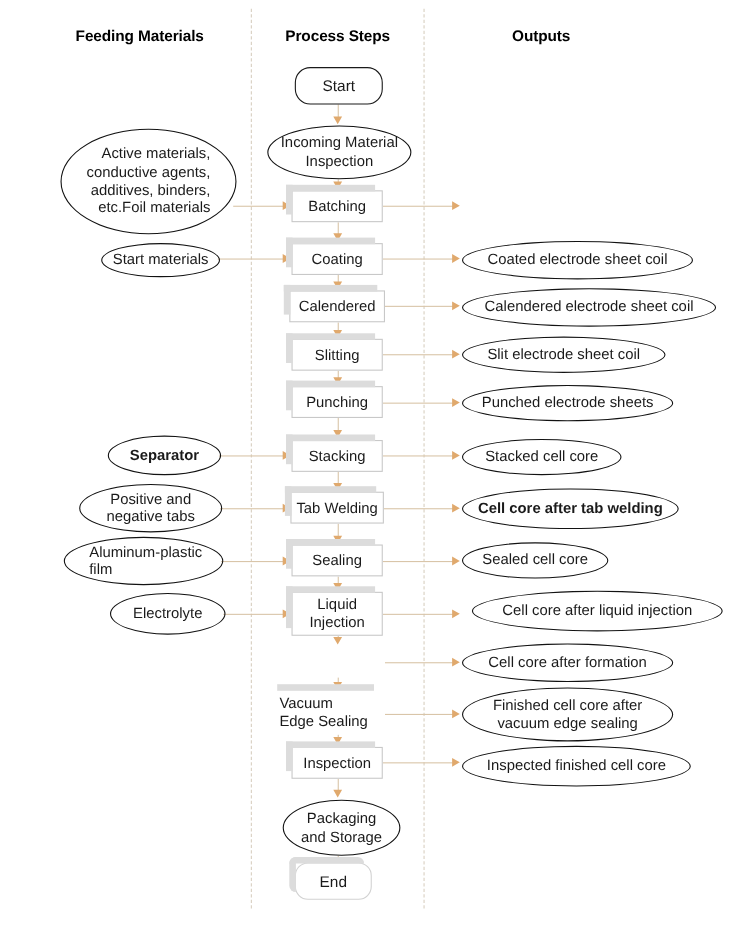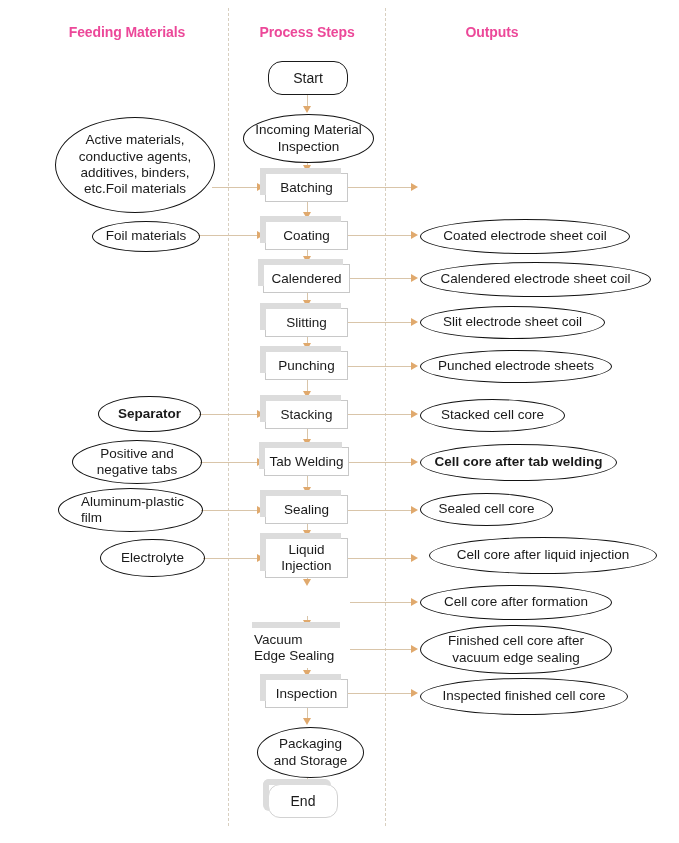--- a/index.html
+++ b/index.html
@@ -16,21 +16,21 @@
     height: 843px;
     background: #ffffff;
     overflow: hidden;
   }
 
   
   .col-header {
     position: absolute;
     font-size: 14px;
     font-weight: bold;
-    color: #ec4899;
+    color: #000000;
     text-align: center;
     white-space: nowrap;
     letter-spacing: -0.1px;
   }
 
   
   .lane-divider {
     position: absolute;
     top: 8px;
     width: 0;
@@ -361,29 +361,29 @@
     <span class="shadow-l"></span>
     <span class="shadow-t"></span>
     <span class="label">Inspection</span>
   </div>
 
   <div class="ellipse" style="left:257px; top:727px; width:107px; height:51px;">
     <span class="label">Packaging
 and Storage</span>
   </div>
 
-  <div class="ellipse" style="left:55px; top:117px; width:160px; height:96px;">
+  <div class="ellipse" style="left:55px; top:117px; width:160px; height:96px;text-align:right;">
     <span class="label">Active materials,
 conductive agents,
 additives, binders,
 etc.Foil materials</span>
   </div>
 
   <div class="ellipse" style="left:92px; top:221px; width:108px; height:31px;">
-    <span class="label">Foil materials</span>
+    <span class="label">Start materials</span>
   </div>
 
   <div class="ellipse" style="left:98px; top:396px; width:103px; height:36px;font-weight:bold;">
     <span class="label">Separator</span>
   </div>
 
   <div class="ellipse" style="left:72px; top:440px; width:130px; height:44px;">
     <span class="label">Positive and
 negative tabs</span>
   </div>

